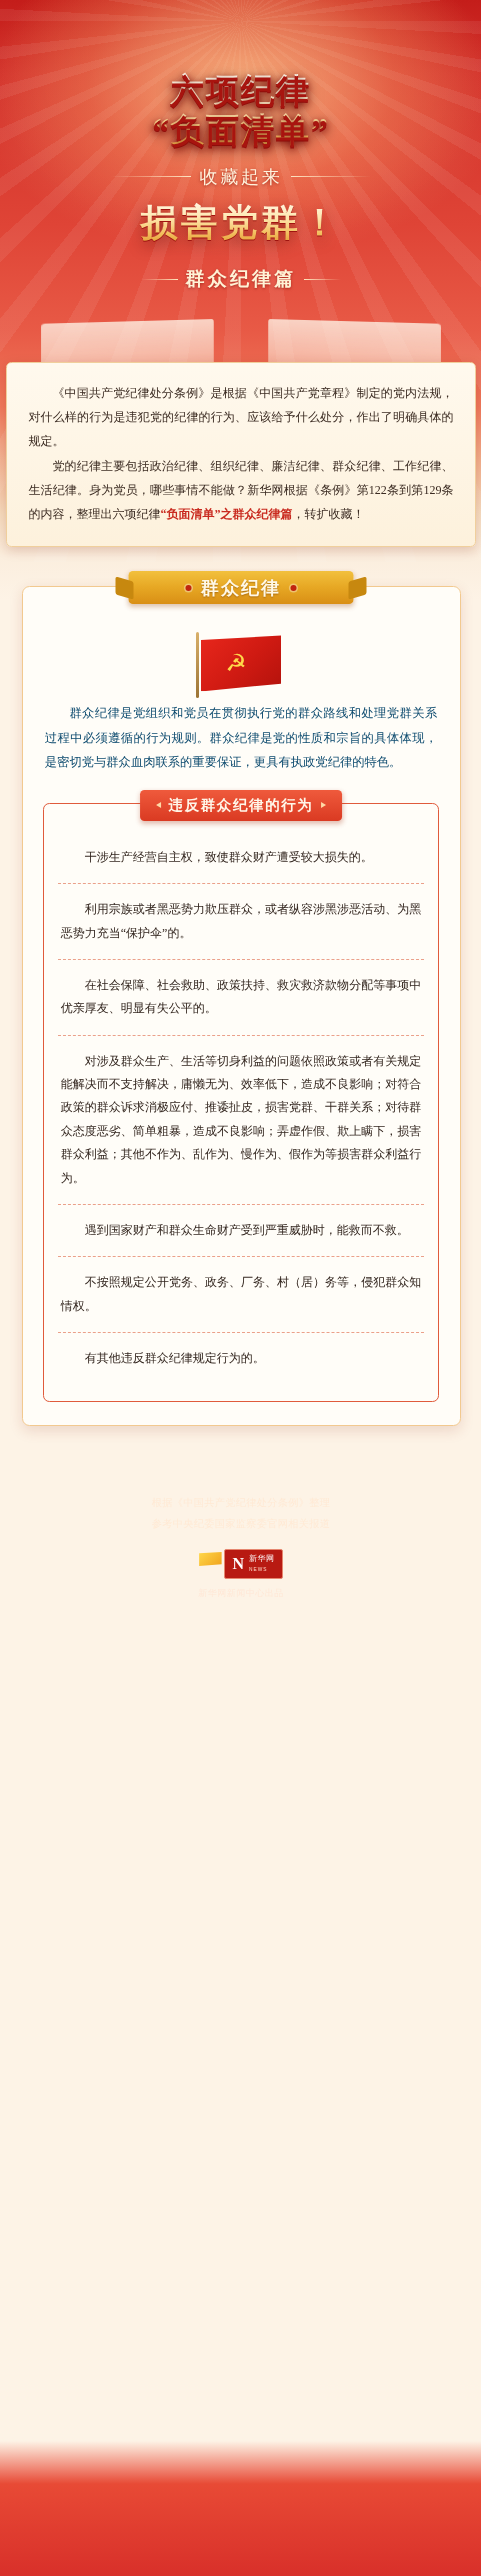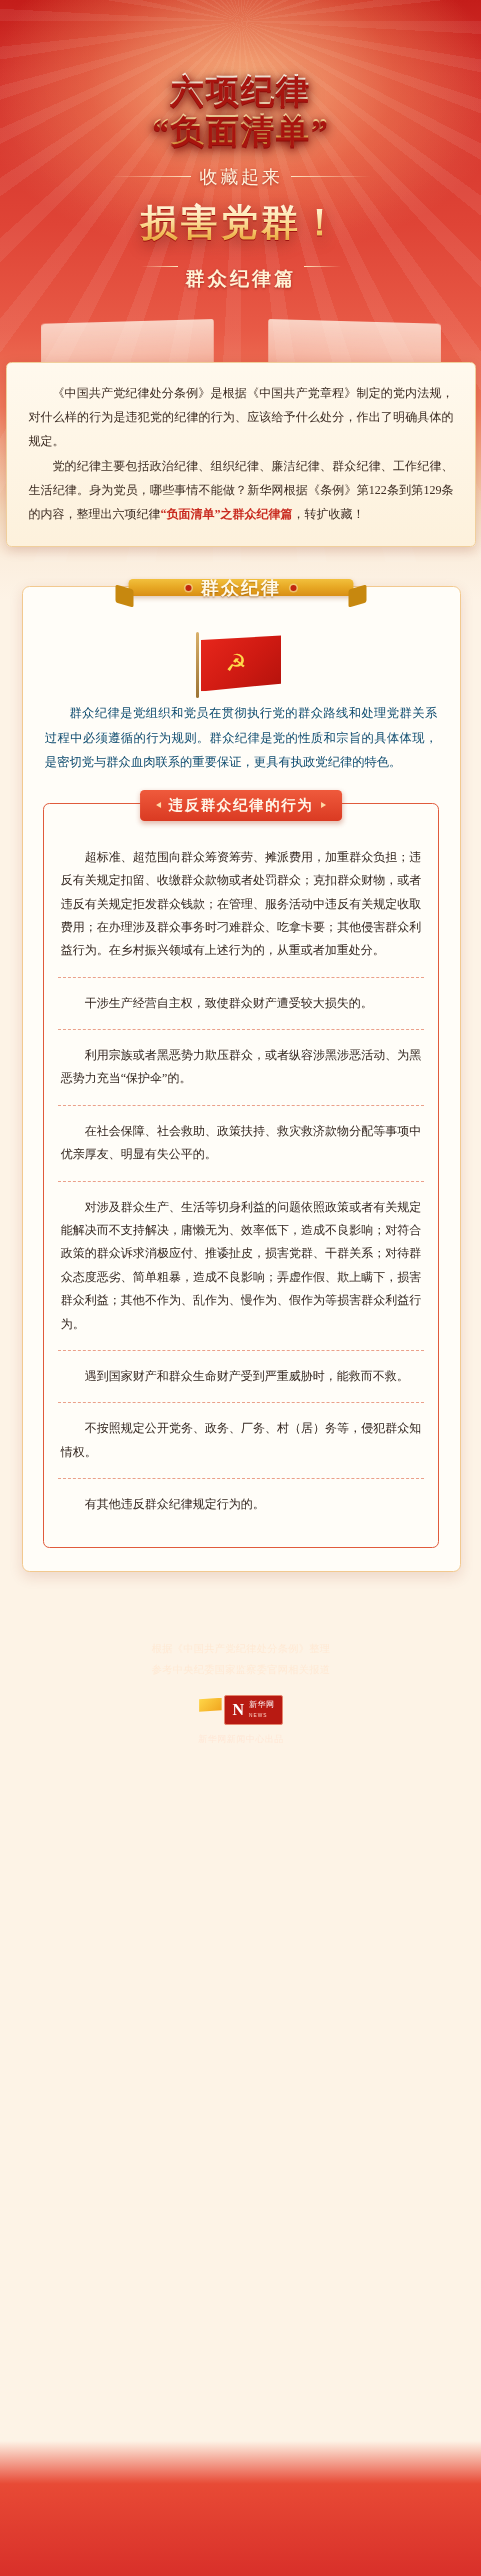--- a/index.html
+++ b/index.html
@@ -102,21 +102,21 @@
     margin-top: 9.6px;
     font-family: "Liberation Serif", serif;
     font-weight: bold; font-size: 37px; letter-spacing: 3.2px;
     background: linear-gradient(180deg, #fff8e2 0%, #ffe09a 42%, #f0b martial 60%, #e0952b 100%);
     background: linear-gradient(180deg, #fffaef 0%, #ffe6ae 40%, #f3bf5f 70%, #dd9024 100%);
     -webkit-background-clip: text; background-clip: text; color: transparent;
     filter: drop-shadow(0 1.6px 0 #a01410) drop-shadow(0 4.3px 7.5px rgba(80,0,0,.45));
   }
   .chapter {
     margin-top: 18px;
-    display: flex; align-items: flex-start; justify-content: center; gap: 7.5px;
+    display: flex; align-items: center; justify-content: center; gap: 7.5px;
   }
   .chapter .l {
     width: 37px; height: 1.1px;
     background: linear-gradient(90deg, rgba(255,232,190,0), #ffe8be);
   }
   .chapter .r {
     width: 37px; height: 1.1px;
     background: linear-gradient(90deg, #ffe8be, rgba(255,232,190,0));
   }
   .chapter-text {
@@ -149,25 +149,25 @@
     position: relative; z-index: 5;
     margin: 39px auto 0; width: 439px;
     background: #fffdf8;
     border: 1.1px solid #f2c98f;
     border-radius: 7.5px;
     padding: 34px 18px 23.6px;
     box-shadow: 0 4.3px 14px rgba(140,40,20,.14);
   }
   .ribbon {
     position: absolute; top: -16px; left: 50%; transform: translateX(-50%);
-    width: 225px; height: 17px;
+    width: 225px; height: 33px;
     background: linear-gradient(180deg, #f2c03d 0%, #e7a824 48%, #d98f15 100%);
     border-radius: 4.3px;
     box-shadow: 0 2.1px 5.4px rgba(140,60,0,.3);
-    display: flex; align-items: center; justify-content: center; gap: 9.6px; margin-top: 8px;
+    display: flex; align-items: center; justify-content: center; gap: 9.6px;
   }
   .ribbon:before, .ribbon:after {
     content: ""; position: absolute; top: 7.5px; width: 18px; height: 18px;
     background: #c7880f; border-radius: 2.1px; z-index: -1;
   }
   .ribbon:before { left: -13px; transform: skewY(16deg); }
   .ribbon:after { right: -13px; transform: skewY(-16deg); }
   .ribbon-text {
     font-family: "Liberation Serif", serif; font-weight: bold;
     font-size: 18px; letter-spacing: 2.1px; color: #fff8e6;
@@ -324,21 +324,20 @@
 
     <div class="body-text">群众纪律是党组织和党员在贯彻执行党的群众路线和处理党群关系过程中必须遵循的行为规则。群众纪律是党的性质和宗旨的具体体现，是密切党与群众血肉联系的重要保证，更具有执政党纪律的特色。</div>
 
     <div class="list-box">
       <div class="list-title">
         <span class="tri l"></span>
         <span>违反群众纪律的行为</span>
         <span class="tri r"></span>
       </div>
 
-      <div class="item">超标准、超范围向群众筹资筹劳、摊派费用，加重群众负担；违反有关规定扣留、收缴群众款物或者处罚群众；克扣群众财物，或者违反有关规定拒发群众钱款；在管理、服务活动中违反有关规定收取费用；在办理涉及群众事务时刁难群众、吃拿卡要；其他侵害群众利益行为。在乡村振兴领域有上述行为的，从重或者加重处分。</div>
       <div class="item">干涉生产经营自主权，致使群众财产遭受较大损失的。</div>
       <div class="item">利用宗族或者黑恶势力欺压群众，或者纵容涉黑涉恶活动、为黑恶势力充当“保护伞”的。</div>
       <div class="item">在社会保障、社会救助、政策扶持、救灾救济款物分配等事项中优亲厚友、明显有失公平的。</div>
       <div class="item">对涉及群众生产、生活等切身利益的问题依照政策或者有关规定能解决而不支持解决，庸懒无为、效率低下，造成不良影响；对符合政策的群众诉求消极应付、推诿扯皮，损害党群、干群关系；对待群众态度恶劣、简单粗暴，造成不良影响；弄虚作假、欺上瞒下，损害群众利益；其他不作为、乱作为、慢作为、假作为等损害群众利益行为。</div>
       <div class="item">遇到国家财产和群众生命财产受到严重威胁时，能救而不救。</div>
       <div class="item">不按照规定公开党务、政务、厂务、村（居）务等，侵犯群众知情权。</div>
       <div class="item">有其他违反群众纪律规定行为的。</div>
     </div>
   </div>
 

